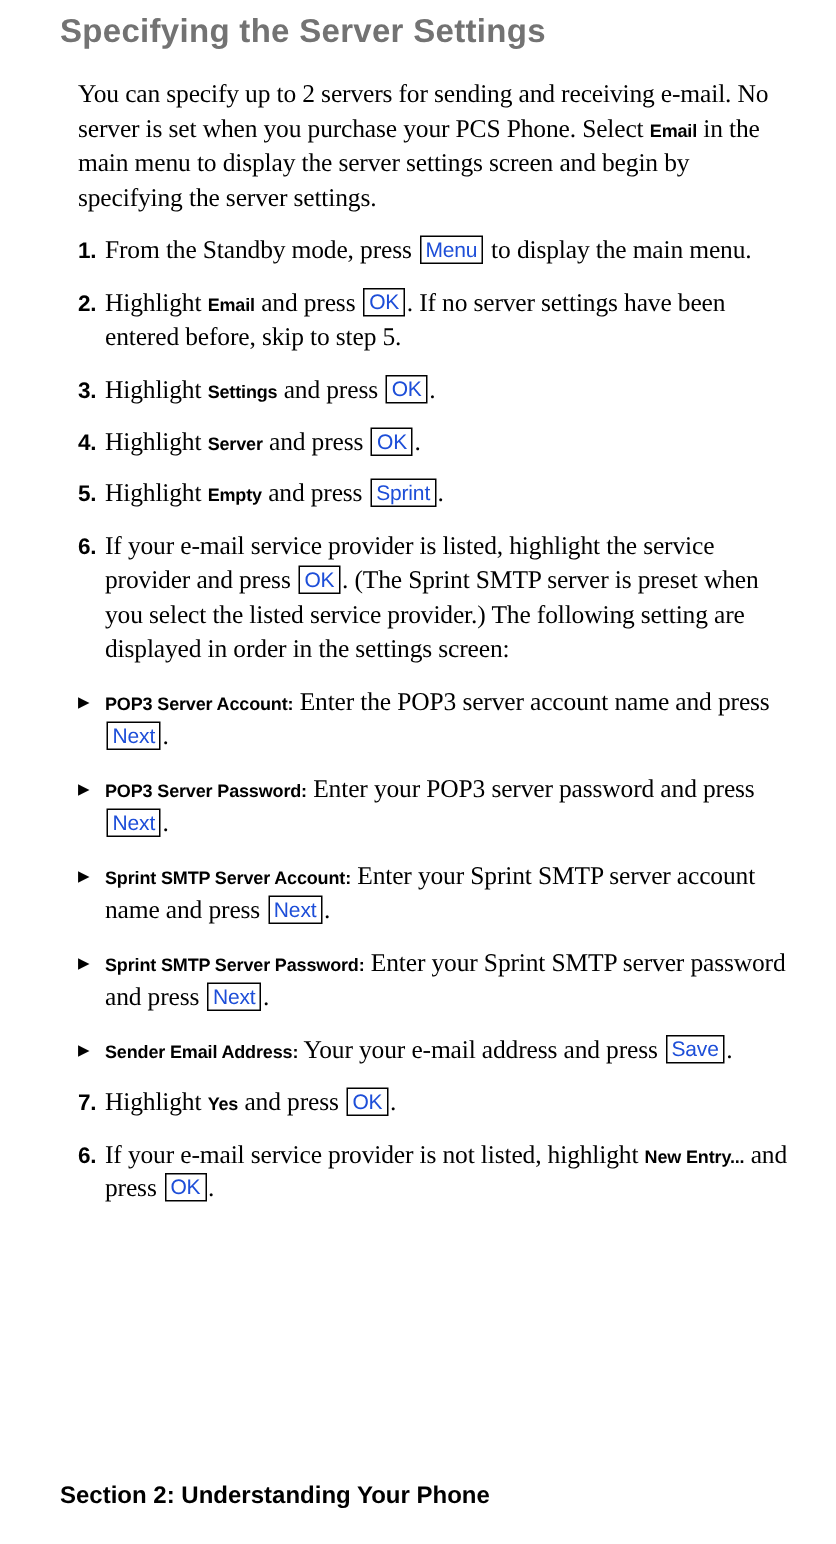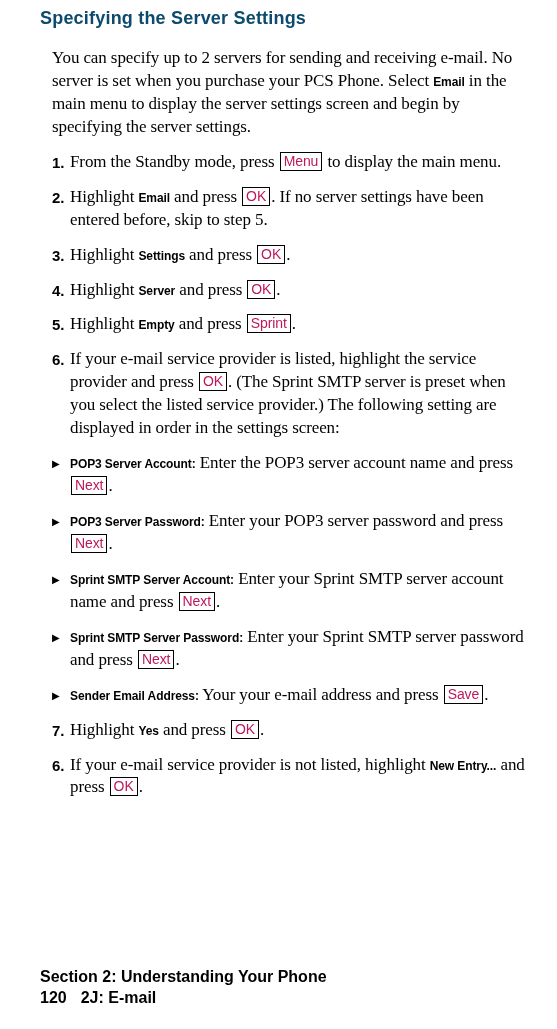--- a/index.html
+++ b/index.html
@@ -9,22 +9,22 @@
     background: #fff;
     font-family: "Times New Roman", Times, serif;
     color: #000;
     position: relative;
     padding: 8px 30px 0 40px;
   }
   .heading {
     font-family: "Arial Narrow", Arial, sans-serif;
     font-stretch: condensed;
     font-weight: 700;
-    color: #0c4a6e;
-    font-size: 18px;
+    color: #737373;
+    font-size: 22px;
     letter-spacing: 0.2px;
     margin-bottom: 18px;
   }
   .content {
     padding-left: 12px;
   }
   .para, .step, .bullet, .orline {
     font-family: "Times New Roman", Times, serif;
     font-size: 17px;
     line-height: 1.35;
@@ -60,21 +60,21 @@
   .boldin {
     font-family: "Arial Narrow", Arial, sans-serif;
     font-weight: 700;
     font-size: 12px;
   }
   .keybox {
     display: inline-block;
     border: 1px solid #000;
     font-family: Arial, sans-serif;
     font-size: 14px;
-    color: #be185d;
+    color: #1d4ed8;
     padding: 0 3px;
     line-height: 17px;
     vertical-align: 1px;
     margin: 0 1px;
   }
   .orline {
     margin-bottom: 12px;
   }
   .footer {
     position: absolute;
@@ -191,17 +191,13 @@
     <div class="num">6.</div>
     <div class="body">
       <span>If your e-mail service provider is not listed, highlight </span><span class="boldin">New Entry...</span><span> and press </span><span class="keybox">OK</span><span>.</span>
     </div>
   </div>
 
 </div>
 
 <div class="footer">
   <div>Section 2: Understanding Your Phone</div>
-  <div class="line2">
-    <span>120</span>
-    <span>2J: E-mail</span>
-  </div>
 </div>
 
 </body></html>

